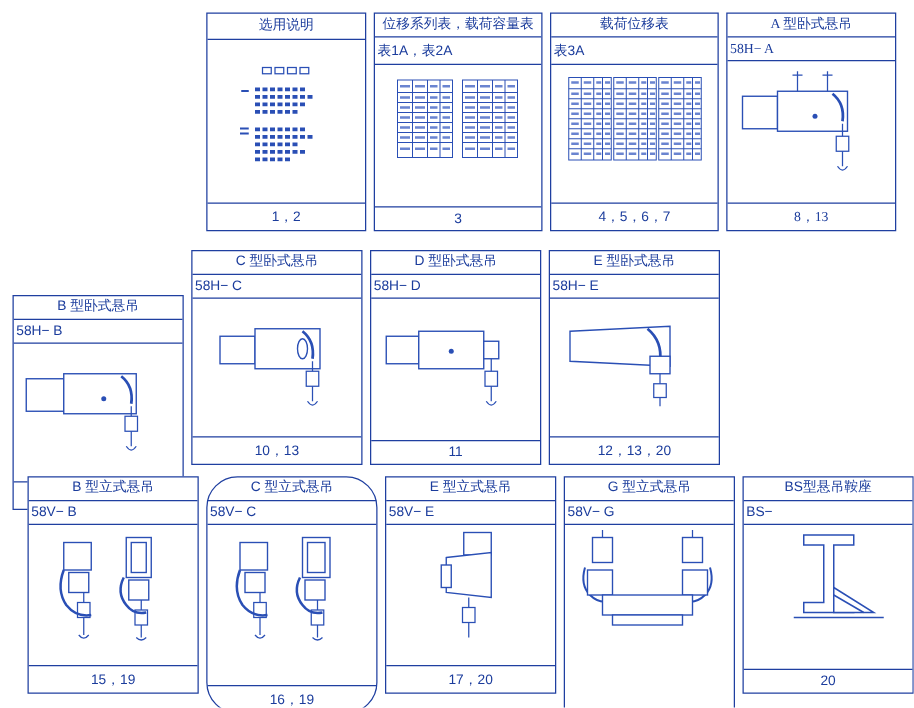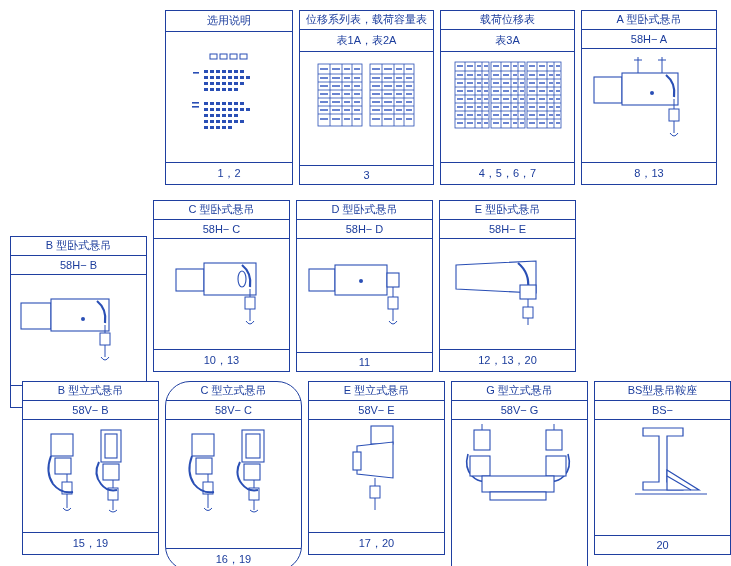--- a/index.html
+++ b/index.html
@@ -33,21 +33,20 @@
     line-height:1.25;
     padding:3px 2px 3px 2px;
     border-bottom:1.5px solid #1f3fa0;
     color:#1b3c9c;
     white-space:nowrap;
   }
   .hdr.two{
     padding:2px 2px 2px 2px;
   }
   .hdr2{
-    text-align:center;
     font-size:11px;
     padding:3px 2px;
     border-bottom:1.5px solid #1f3fa0;
     color:#1b3c9c;
     white-space:nowrap;
   }
   .body{
     flex:1;
     position:relative;
     overflow:hidden;
@@ -388,21 +387,21 @@
             <rect x="88" y="70" width="6" height="2"></rect>
               <rect x="98" y="70" width="6" height="2"></rect>
               <rect x="108" y="70" width="4" height="2"></rect>
               <rect x="115" y="70" width="4" height="2"></rect>
           </g>
         </svg>
       </div>
       <div class="ftr">4，5，6，7</div>
     </div>
 
-    <div class="card" style="width:136px;height:175px;">
+    <div class="card" style="width:136px;height:175px;font-family:Liberation Serif, serif;">
       <div class="hdr two">A 型卧式悬吊</div>
       <div class="hdr2">58H− A</div>
       <div class="body">
         <svg width="134" height="95" viewBox="0 0 134 95">
           <g stroke="#2a4fb5" stroke-width="1.1" fill="#fff">
             <rect x="12" y="28" width="28" height="26"></rect>
             <rect x="40" y="24" width="56" height="32"></rect>
             <path d="M84 26 q10 8 8 22" fill="none" stroke-width="2.2"></path>
             <circle cx="70" cy="44" r="2" fill="#2a4fb5" stroke="none"></circle>
           </g>

